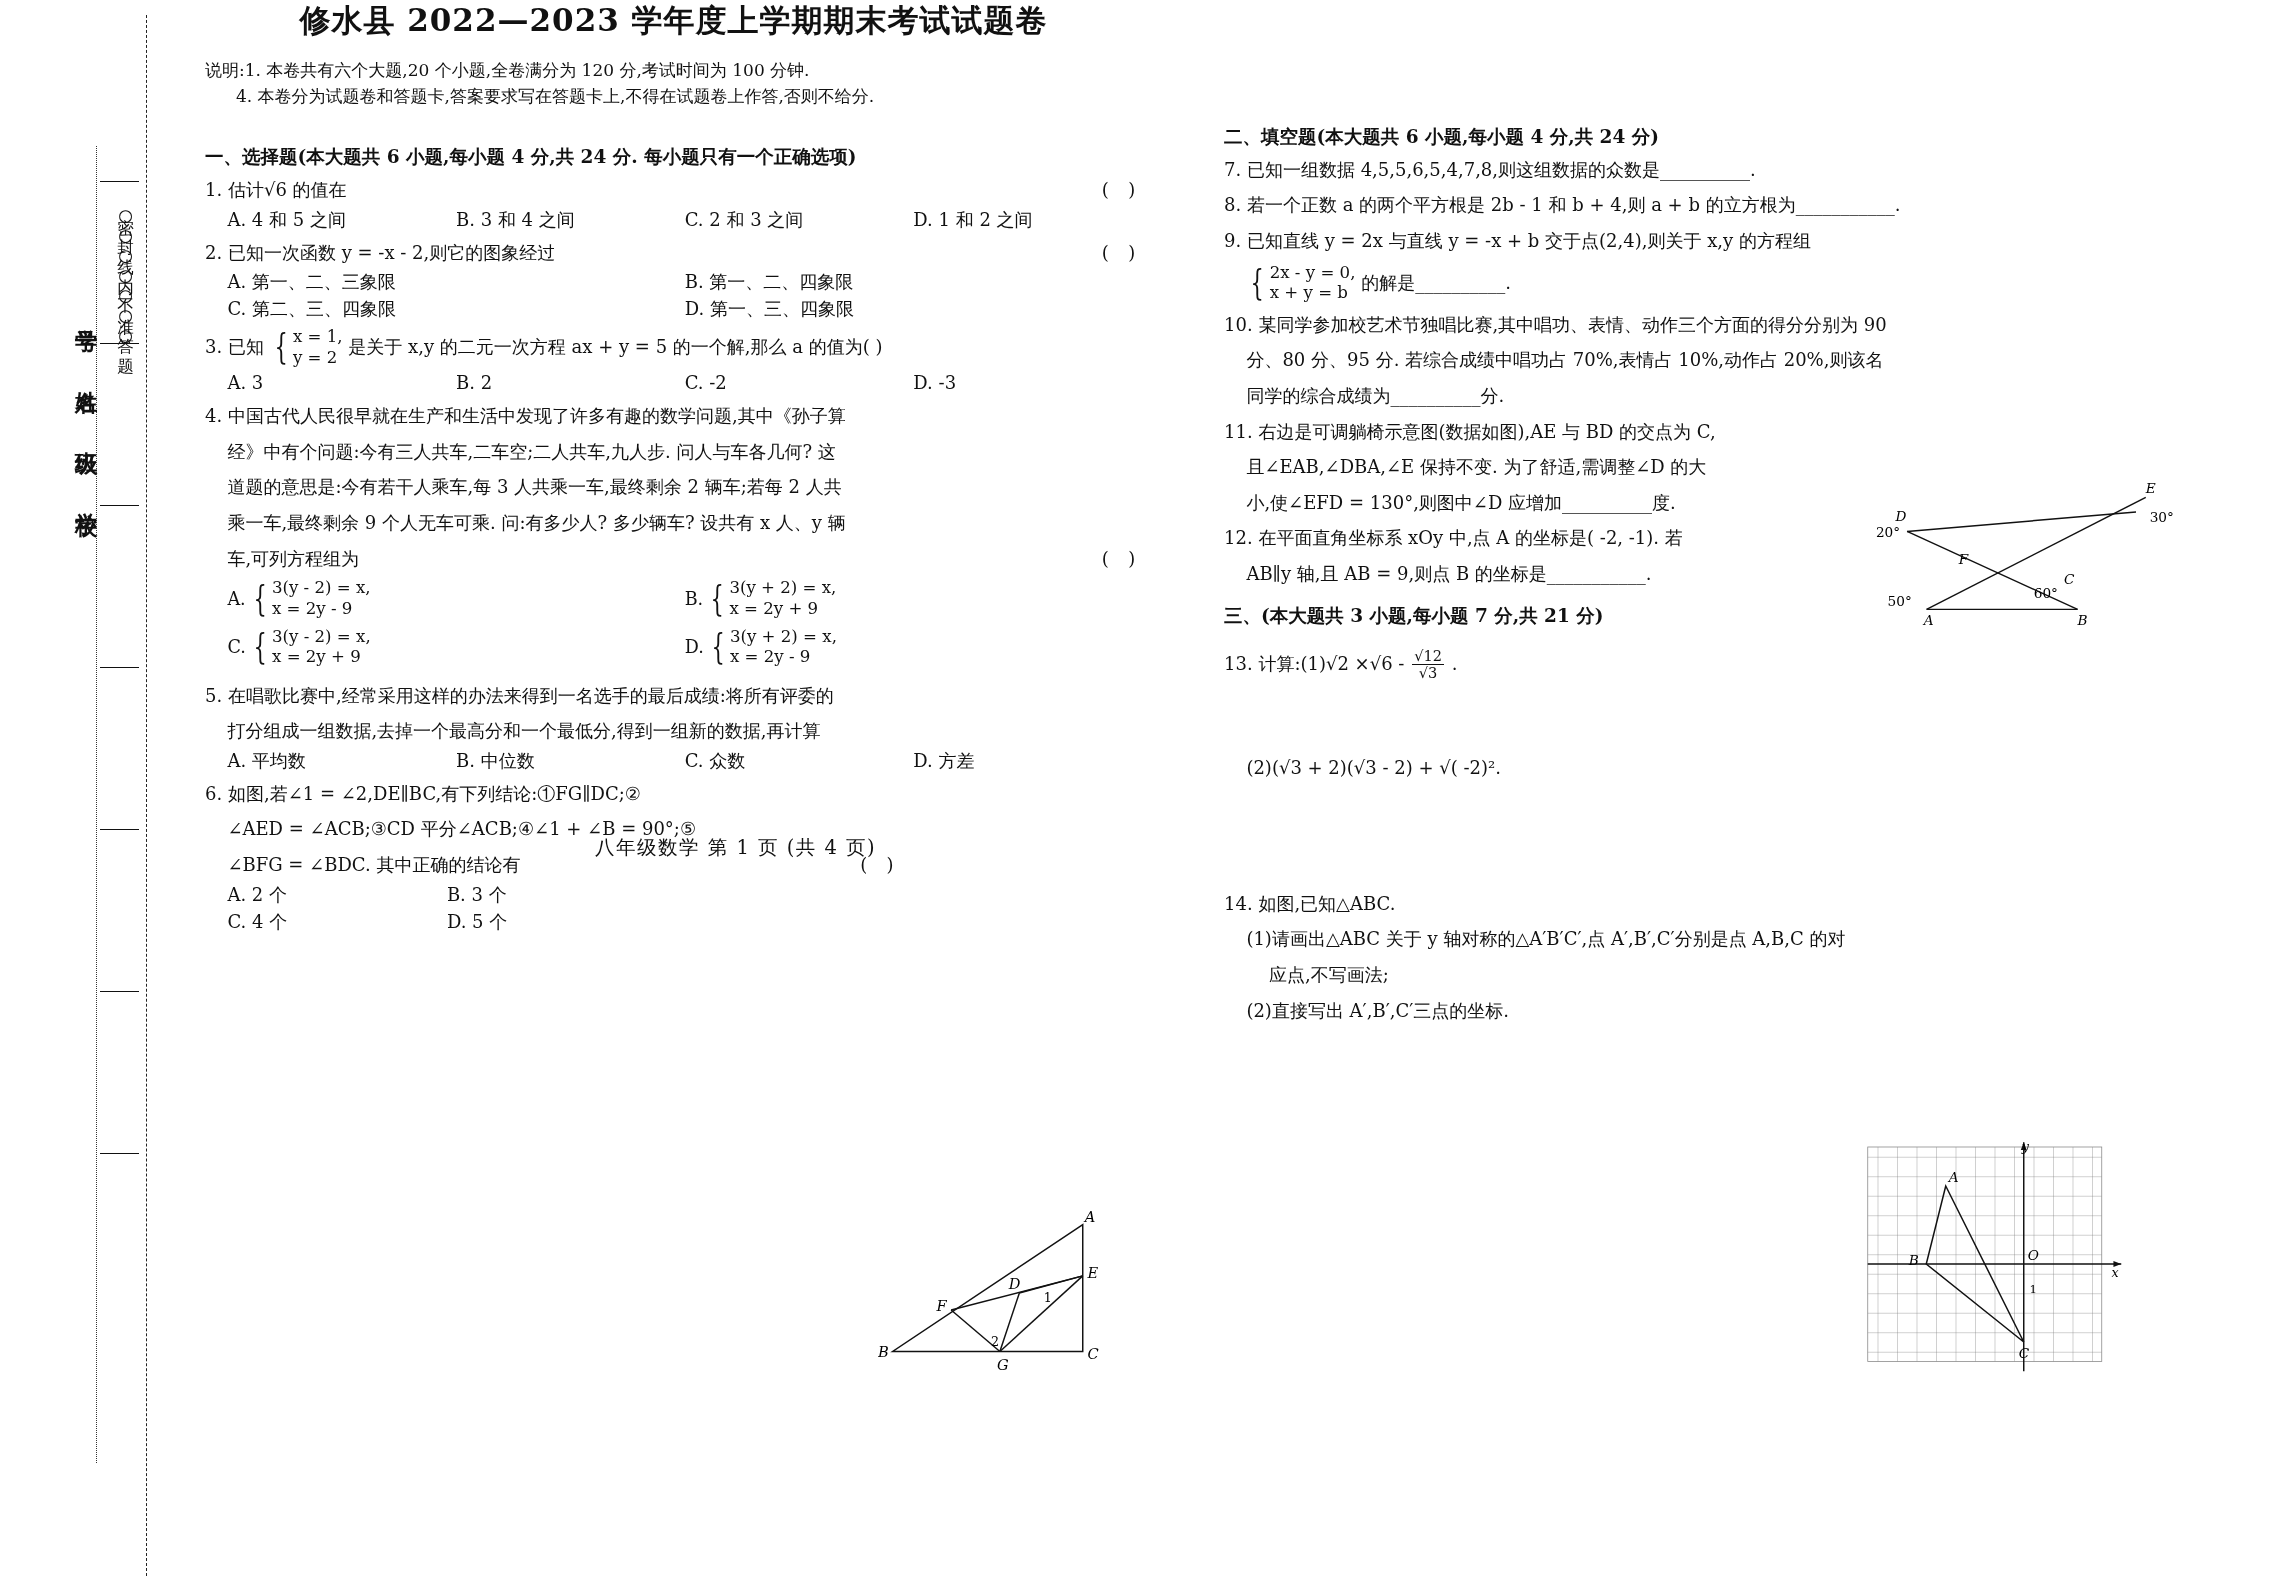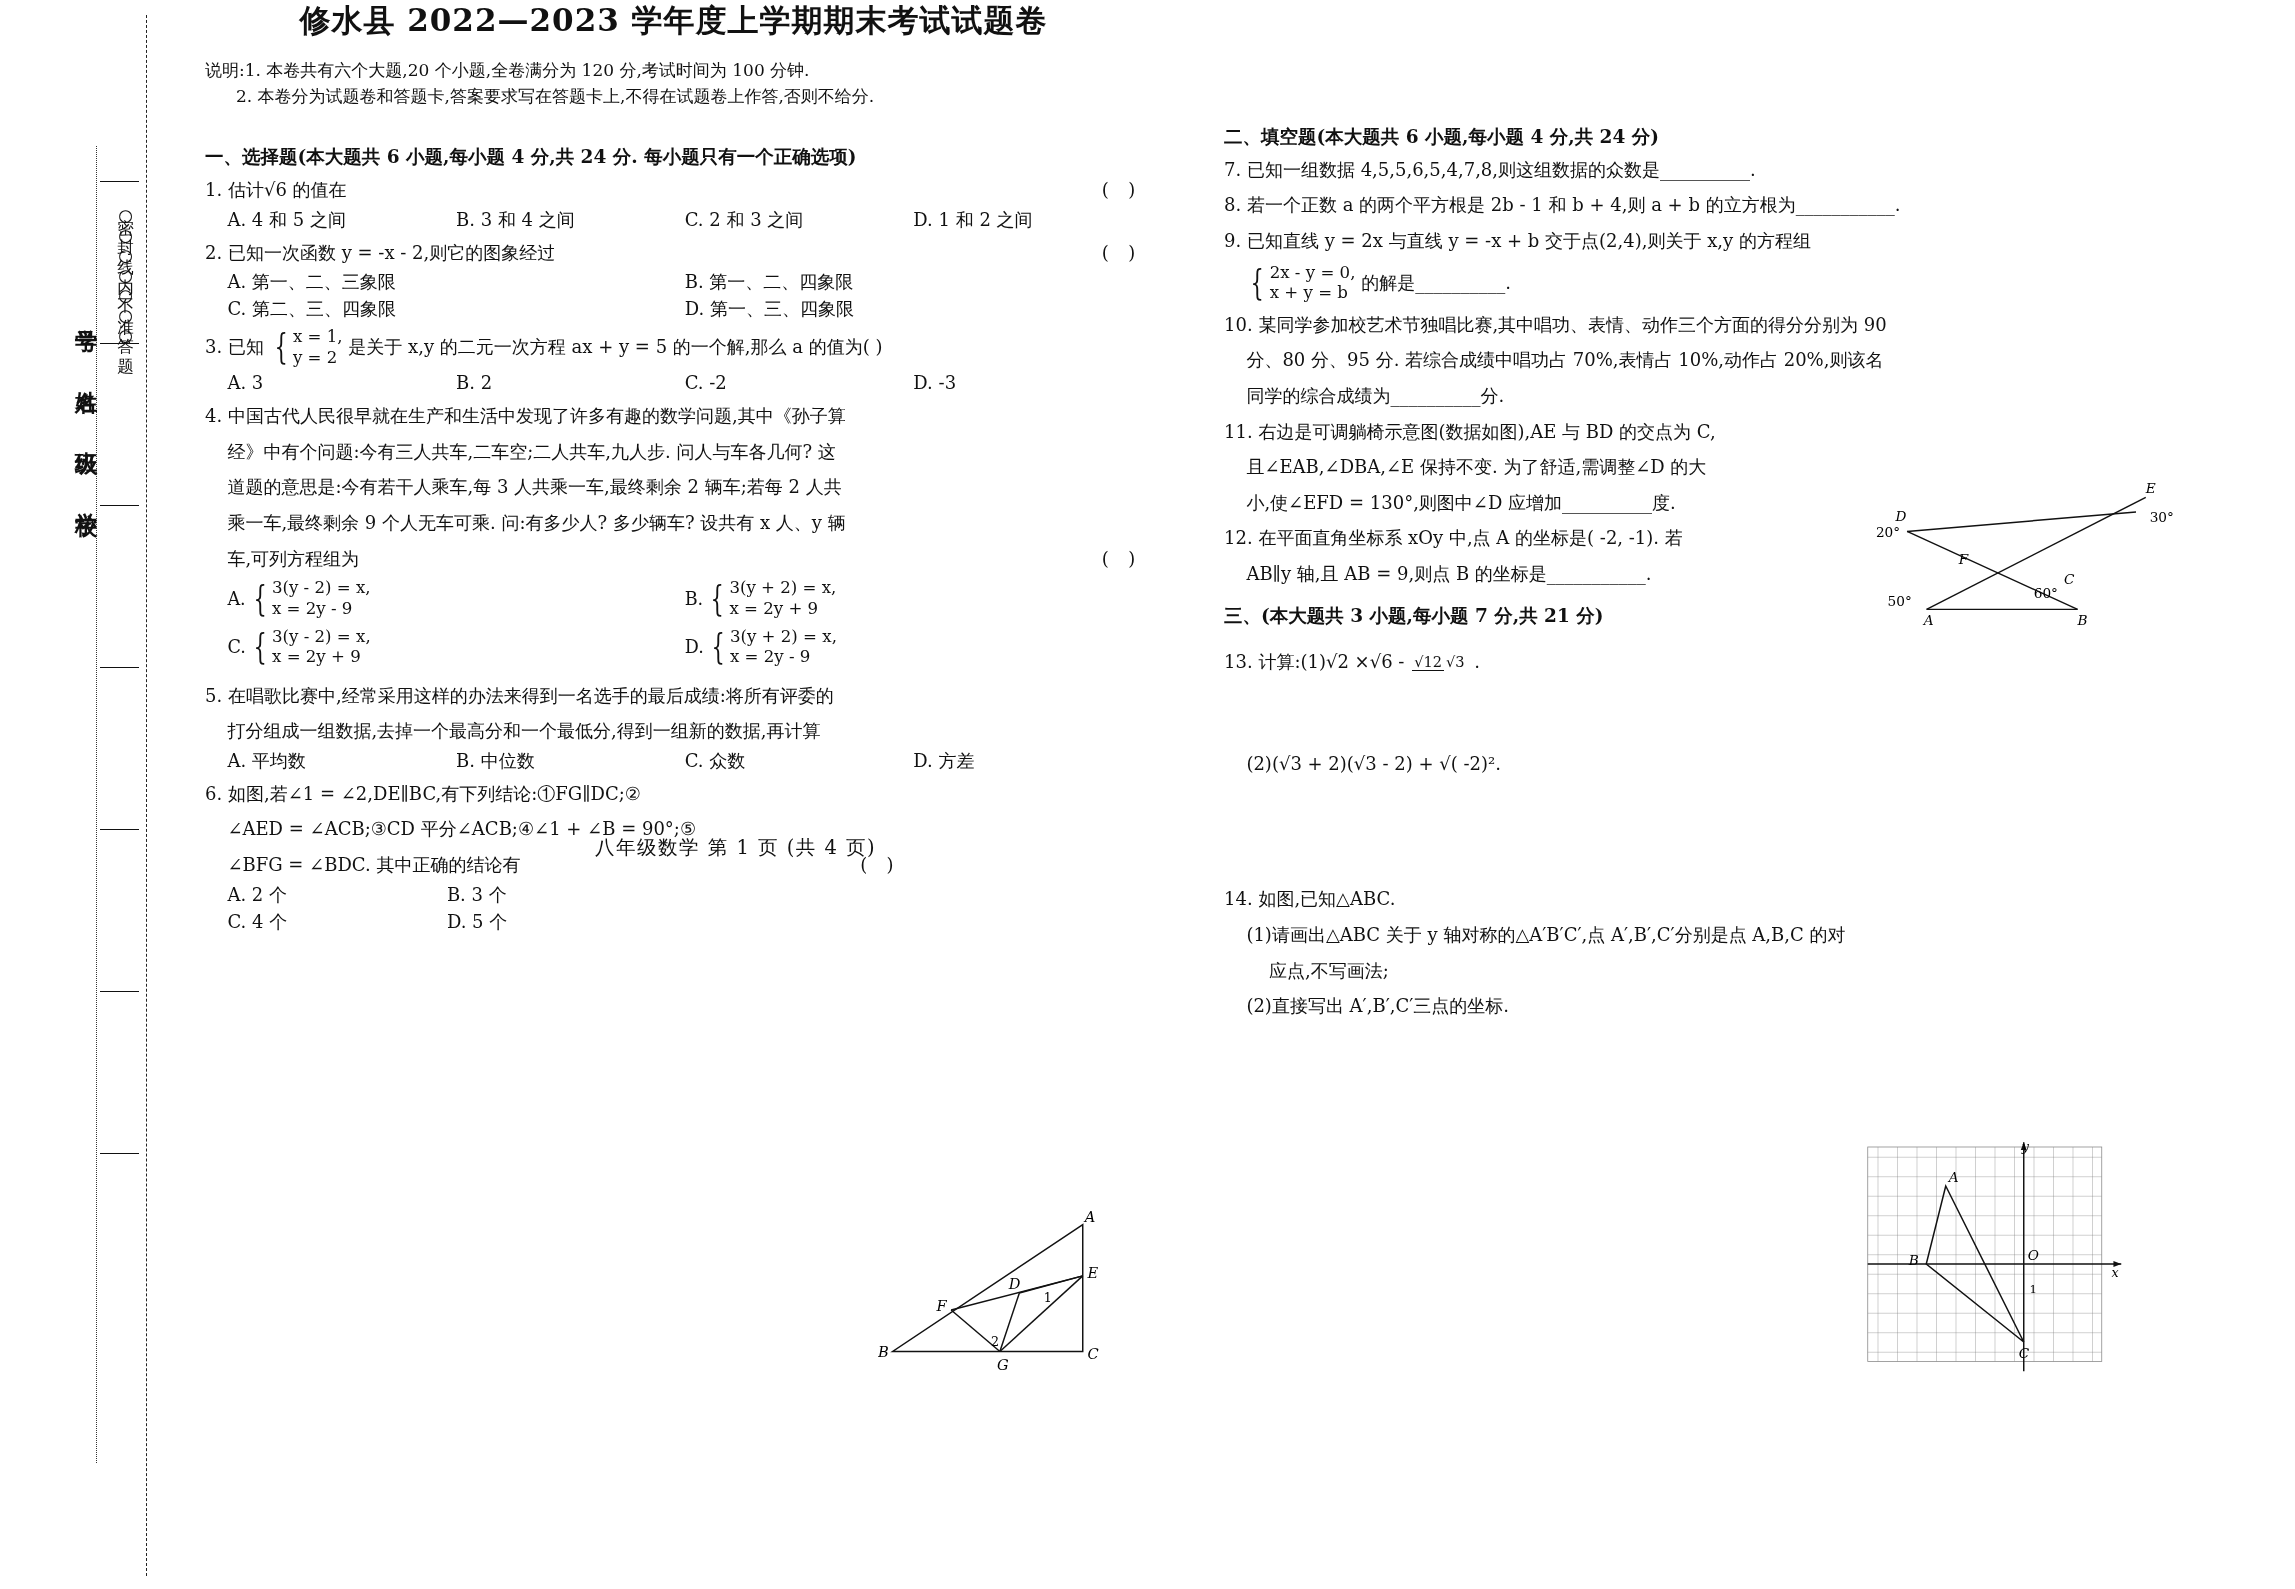--- a/index.html
+++ b/index.html
@@ -67,21 +67,21 @@
   .indent{padding-left:22.4px;}
   .indent2{padding-left:45px;}
 
   
   .sys{display:inline-flex;align-items:center;vertical-align:middle;}
   .sys .br{
     font-size:35px;line-height:0.72;transform:scaleX(0.6);
     margin-right:1px;font-family:"DejaVu Serif",serif;
   }
   .sys .rows{display:inline-block;font-size:16.6px;line-height:1.25;}
-  .frac{display:inline-flex;vertical-align:middle;
+  .frac{display:inline-flex;flex-direction:column;vertical-align:middle;
     text-align:center;font-size:14.6px;line-height:1.1;margin:0 2px;}
   .frac .num{border-bottom:1px solid #111;padding:0 2px;}
   .frac .den{padding:0 2px;}
 
   .optbox{display:flex;flex-wrap:wrap;font-size:17.6px;margin-top:4.9px;}
   .optbox .cell{width:50%;display:flex;align-items:center;margin-bottom:6.8px;}
   .optbox .lbl{margin-right:2.9px;}
 
   .footer{
     position:absolute;bottom:73px;font-size:19.5px;font-weight:normal;
@@ -118,21 +118,21 @@
     <i style="margin-top:161px"></i>
     <i style="margin-top:161px"></i>
   </div>
 
   <div class="col colL">
 
     <div class="title">修水县 2022—2023 学年度上学期期末考试试题卷</div>
 
     <div class="note">
       <div>说明:1. 本卷共有六个大题,20 个小题,全卷满分为 120 分,考试时间为 100 分钟.</div>
-      <div class="n2">2. 本卷分为试题卷和答题卡,答案要求写在答题卡上,不得在试题卷上作答,否则不给分.</div>
+      <div class="n2">4. 本卷分为试题卷和答题卡,答案要求写在答题卡上,不得在试题卷上作答,否则不给分.</div>
     </div>
 
     <div class="secthead">一、选择题(本大题共 6 小题,每小题 4 分,共 24 分. 每小题只有一个正确选项)</div>
 
     <div class="q">
       <span class="paren">(    )</span>
       <span>1.</span>
       <span>估计√6 的值在</span>
     </div>
     <div class="opts o4 indent">

